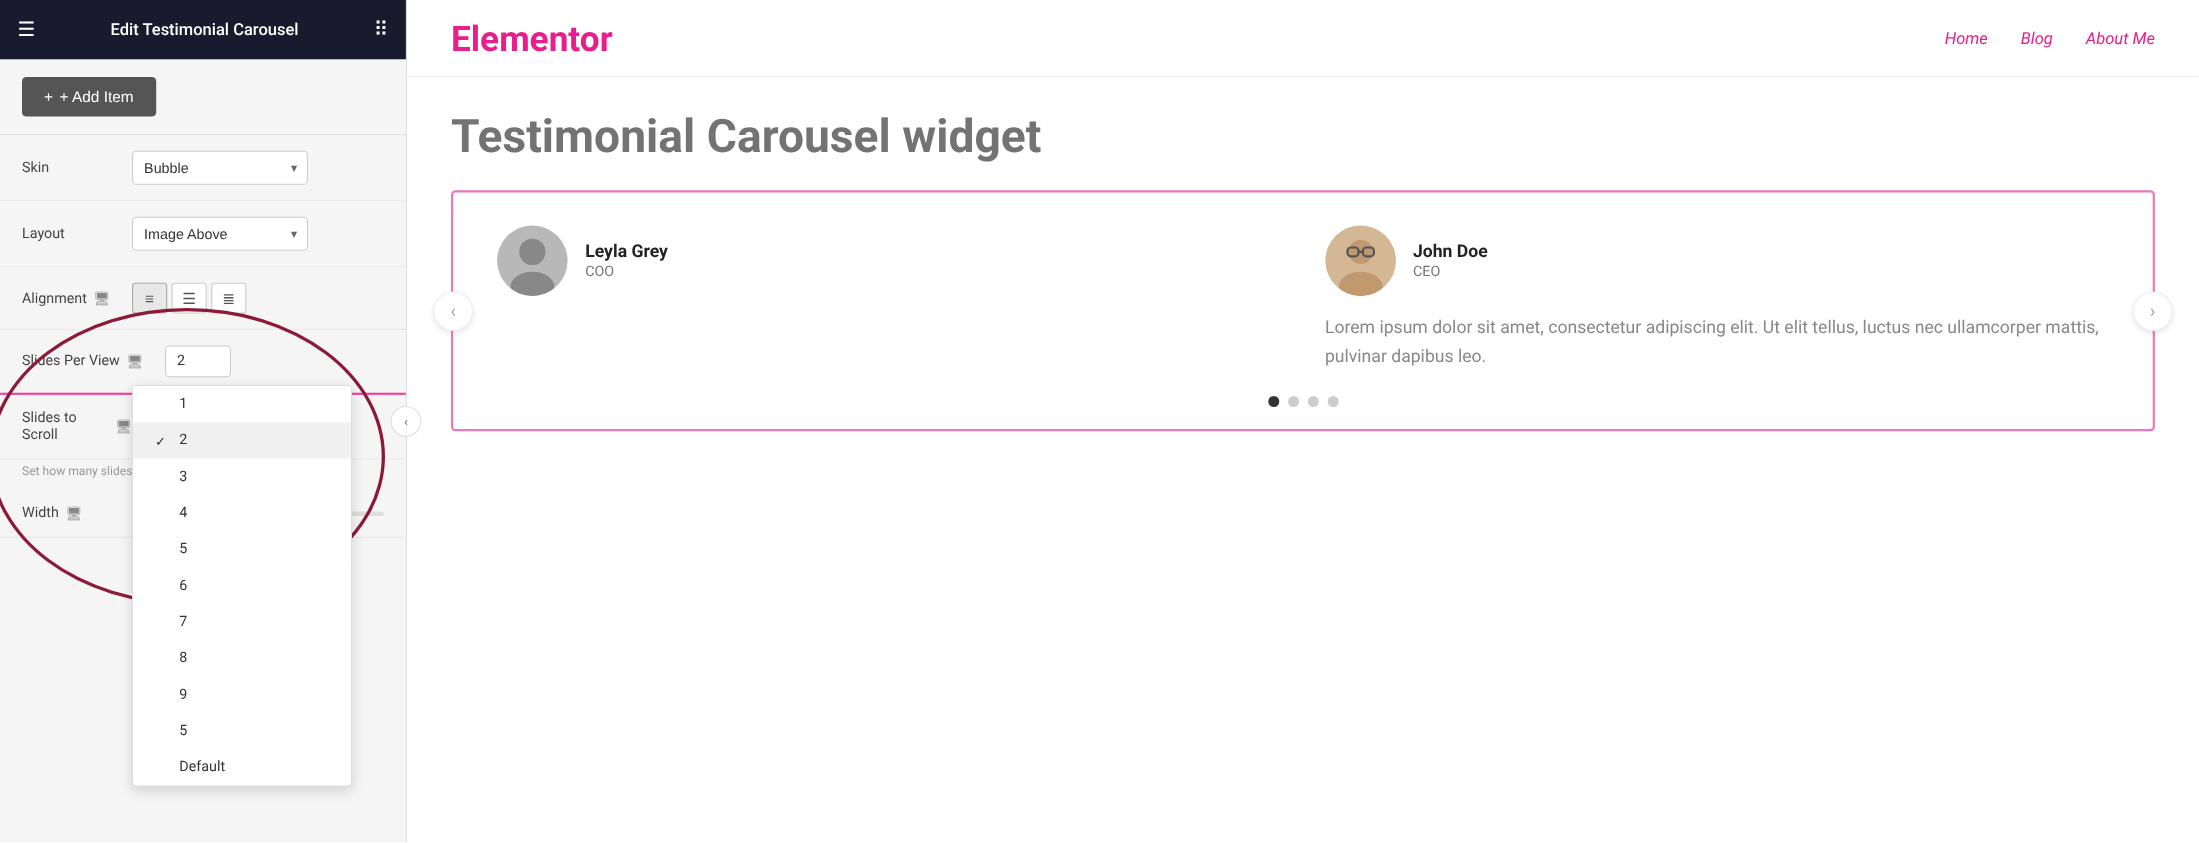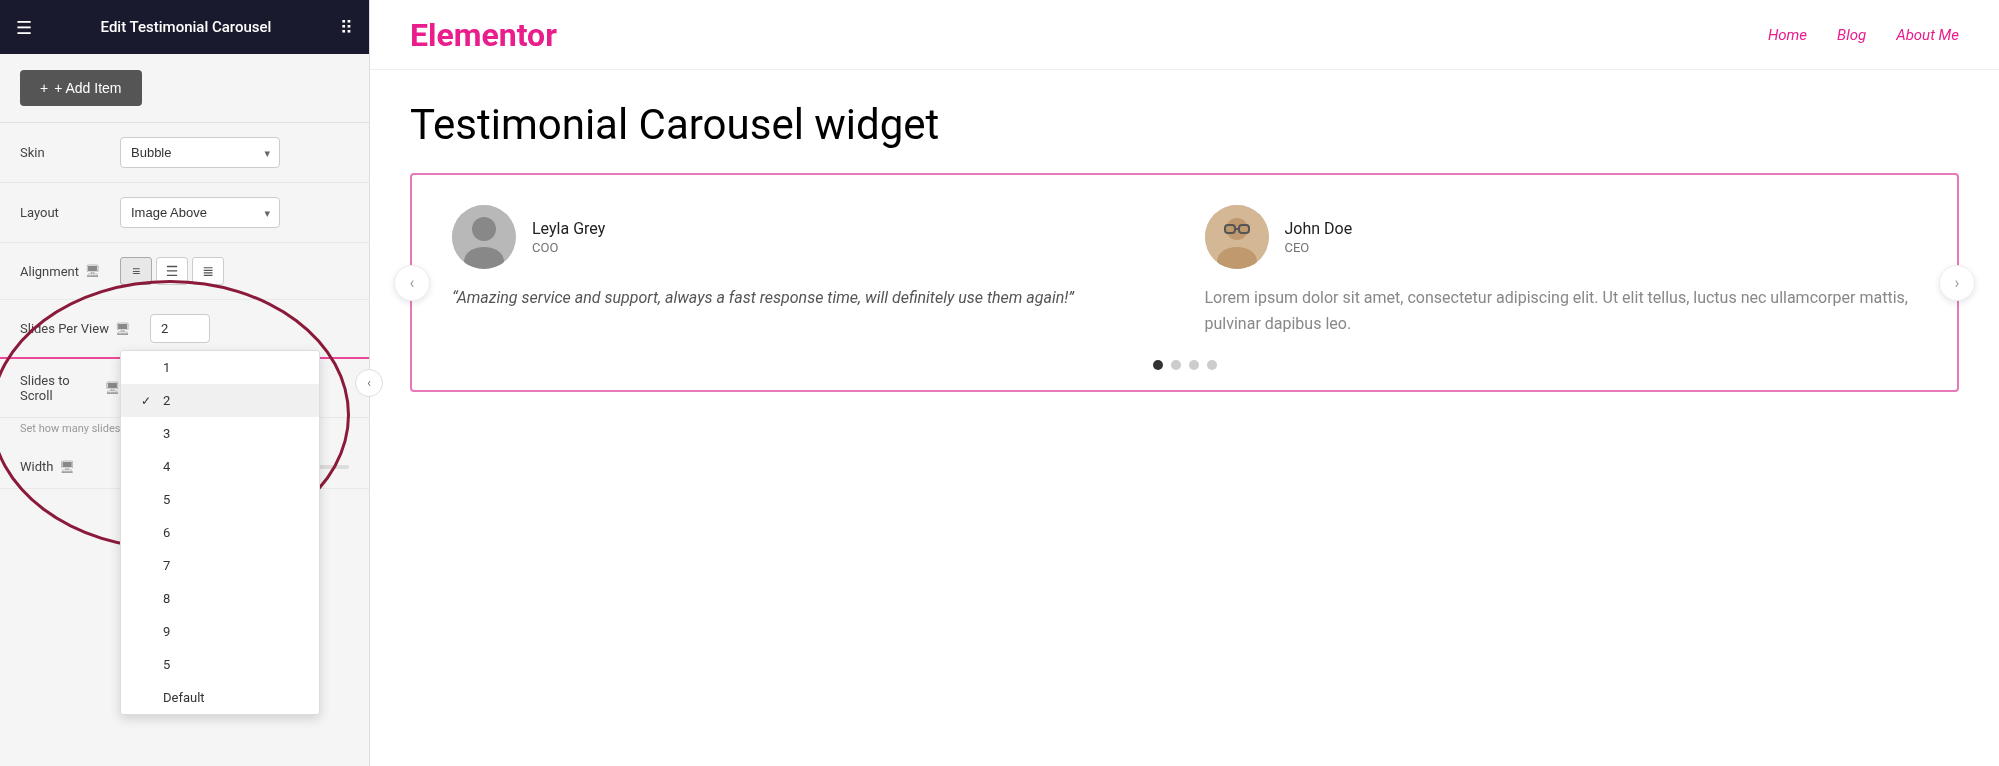--- a/index.html
+++ b/index.html
@@ -302,22 +302,22 @@
     }
 
     .preview-content {
       flex: 1;
       padding: 30px 40px 20px;
       overflow: hidden;
     }
 
     .page-title {
       font-size: 42px;
-      font-weight: 400;
-      color: #000000;
+      font-weight: 700;
+      color: #737373;
       margin-bottom: 24px;
     }
 
     
     .carousel-container {
       border: 2px solid #e879b9;
       border-radius: 4px;
       padding: 30px 40px 20px;
       position: relative;
     }
@@ -376,21 +376,21 @@
     
     .avatar-leyla {
       background: linear-gradient(135deg, #b0b0b0, #d0d0d0);
     }
     .avatar-john {
       background: linear-gradient(135deg, #c0a890, #e0c8b0);
     }
 
     .testimonial-info .name {
       font-size: 16px;
-      font-weight: 400;
+      font-weight: 700;
       color: #222;
     }
 
     .testimonial-info .role {
       font-size: 13px;
       color: #737373;
       margin-top: 2px;
     }
 
     .testimonial-text {
@@ -613,21 +613,20 @@
                 <circle cx="32" cy="32" r="32" fill="#b8b8b8"></circle>
                 <circle cx="32" cy="24" r="12" fill="#888"></circle>
                 <ellipse cx="32" cy="56" rx="20" ry="14" fill="#888"></ellipse>
               </svg>
             </div>
             <div class="testimonial-info">
               <div class="name">Leyla Grey</div>
               <div class="role">COO</div>
             </div>
           </div>
-          <div class="testimonial-text">“Amazing service and support, always a fast response time, will definitely use them again!”</div>
         </div>
 
         <div class="testimonial-card">
           <div class="testimonial-header">
             <div class="avatar avatar-john">
               <svg width="64" height="64" viewBox="0 0 64 64">
                 <circle cx="32" cy="32" r="32" fill="#d4b896"></circle>
                 <circle cx="32" cy="24" r="11" fill="#c0996e"></circle>
                 <ellipse cx="32" cy="56" rx="20" ry="14" fill="#c0996e"></ellipse>
 

